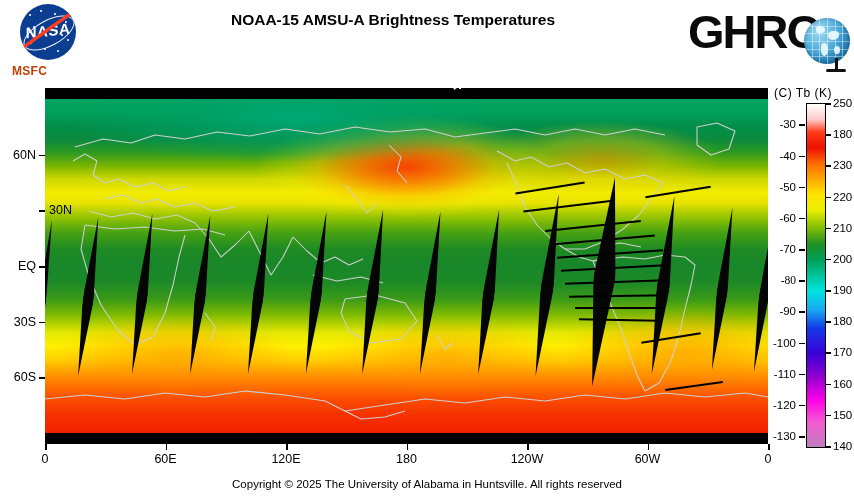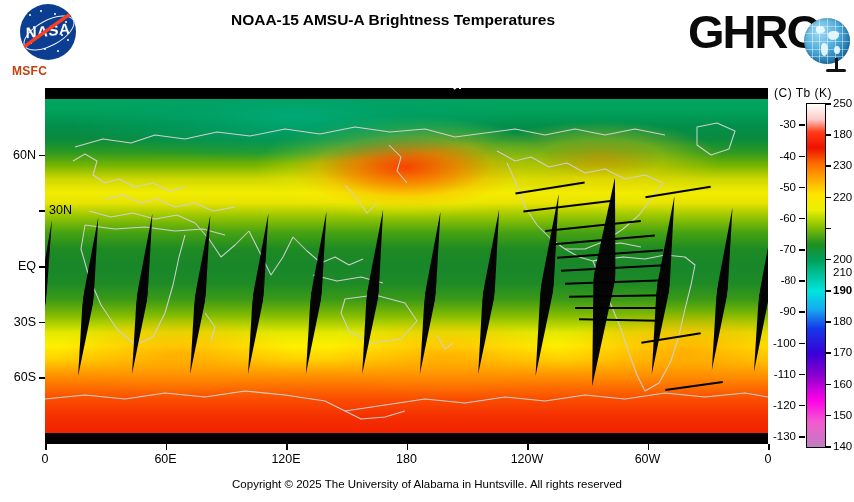--- a/index.html
+++ b/index.html
@@ -287,25 +287,25 @@
   <div id="cb-axis">
       <div class="cb-tick-r" style="top: 103px;"></div>
       <div class="cb-lab-r" style="top: 103px;">250</div>
       <div class="cb-tick-r" style="top: 134.182px;"></div>
       <div class="cb-lab-r" style="top: 134.182px;">180</div>
       <div class="cb-tick-r" style="top: 165.364px;"></div>
       <div class="cb-lab-r" style="top: 165.364px;">230</div>
       <div class="cb-tick-r" style="top: 196.545px;"></div>
       <div class="cb-lab-r" style="top: 196.545px;">220</div>
       <div class="cb-tick-r" style="top: 227.727px;"></div>
-      <div class="cb-lab-r" style="top: 227.727px; margin-top: 44px;">210</div>
+      <div class="cb-lab-r" style="top: 227.727px;">210</div>
       <div class="cb-tick-r" style="top: 258.909px;"></div>
       <div class="cb-lab-r" style="top: 258.909px;">200</div>
       <div class="cb-tick-r" style="top: 290.091px;"></div>
-      <div class="cb-lab-r" style="top: 290.091px; font-weight: bold;">190</div>
+      <div class="cb-lab-r" style="top: 290.091px;">190</div>
       <div class="cb-tick-r" style="top: 321.273px;"></div>
       <div class="cb-lab-r" style="top: 321.273px;">180</div>
       <div class="cb-tick-r" style="top: 352.455px;"></div>
       <div class="cb-lab-r" style="top: 352.455px;">170</div>
       <div class="cb-tick-r" style="top: 383.636px;"></div>
       <div class="cb-lab-r" style="top: 383.636px;">160</div>
       <div class="cb-tick-r" style="top: 414.818px;"></div>
       <div class="cb-lab-r" style="top: 414.818px;">150</div>
       <div class="cb-tick-r" style="top: 446px;"></div>
       <div class="cb-lab-r" style="top: 446px;">140</div>

